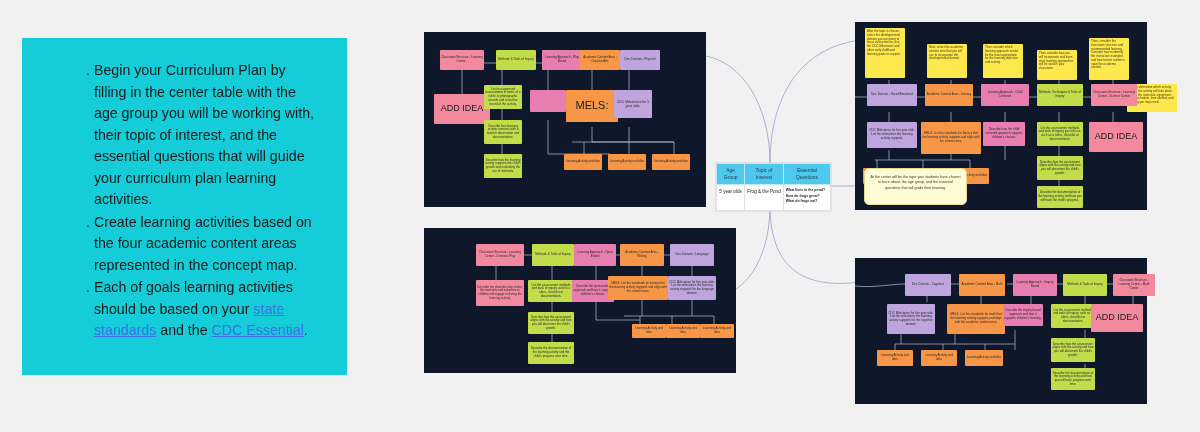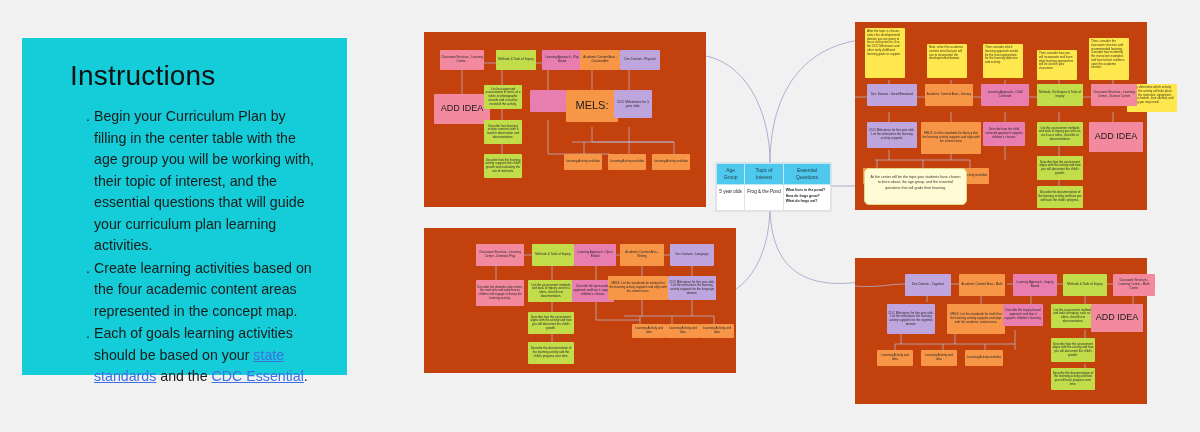--- a/index.html
+++ b/index.html
@@ -25,21 +25,21 @@
   #instructions-list li{
     position:relative; font-size:14.2px; line-height:21.5px; color:#1b1b1b;
     margin-bottom:1px;
   }
   #instructions-list li .marker{
     position:absolute; left:-8px; top:0; font-size:14.2px; color:#1b1b1b;
   }
   #instructions-list a{ color:#3d6fe5; text-decoration:underline; }
 
   
-  .panel{ position:absolute; background:#c2410c;padding-left:38px; }
+  .panel{ position:absolute; background:#0f172a;padding-left:38px; }
   #panel-top-left    { left:424px;  top:32px;  width:282px; height:175px; }
   #panel-bottom-left { left:424px;  top:228px; width:312px; height:145px; }
   #panel-top-right   { left:855px;  top:22px;  width:292px; height:188px; }
   #panel-bottom-right{ left:855px;  top:258px; width:292px; height:146px; }
 
   
   #connector-layer{ position:absolute; inset:0; pointer-events:none; }
 
   
   #center-table{
@@ -87,21 +87,20 @@
   .t35{ font-size:3.4px; }
 
   .yellow.note{ text-align:left; align-items:flex-start; justify-content:flex-start; padding:2px; }
 </style>
 </head>
 <body>
 
 <div class="canvas">
 
   <div id="instructions-panel">
-    <h1 id="instructions-title">Instructions</h1>
     <ul id="instructions-list">
       <li>
         <span class="marker">.</span><span>Begin your Curriculum Plan by filling in the center table with the age group you will be working with, their topic of interest, and the essential questions that will guide your curriculum plan learning activities.</span>
       </li>
       <li>
         <span class="marker">.</span><span>Create learning activities based on the four academic content areas represented in the concept map.</span>
       </li>
       <li>
         <span class="marker">.</span><span>Each of goals learning activities should be based on your </span><a href="#">state standards</a><span> and the </span><a href="#">CDC Essential</a><span>.</span>
       </li>

